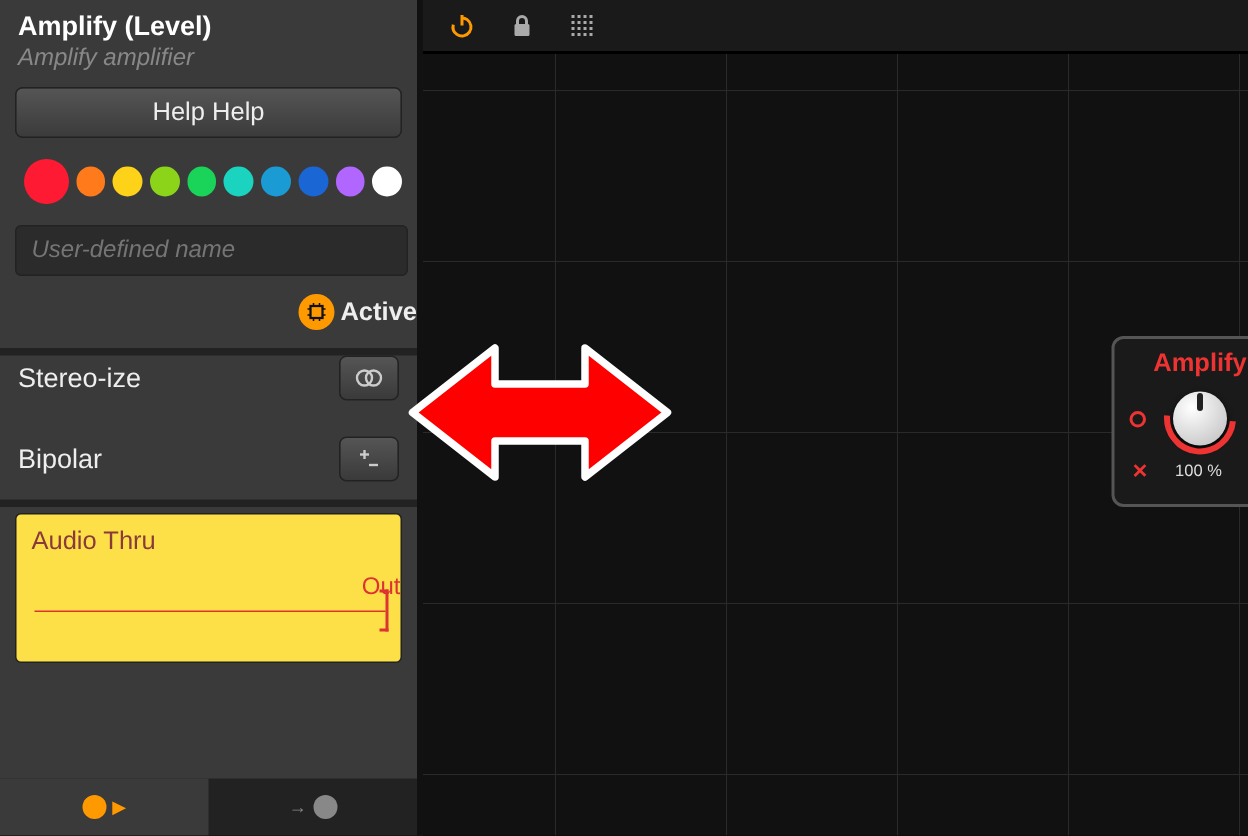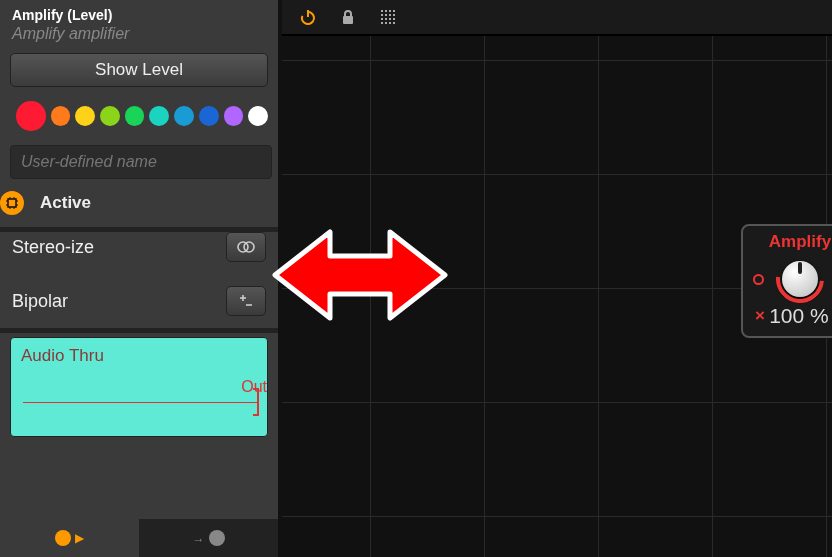--- a/index.html
+++ b/index.html
@@ -2,36 +2,36 @@
 <html><head>
 <meta charset="utf-8">
 <style>
   *{box-sizing:border-box;margin:0;padding:0;font-family:Arial,Helvetica,sans-serif;}
   body{background:#0a0a0a;width:832px;height:557px;overflow:hidden;position:relative;}
   .app{display:flex;height:557px;}
   
   .panel{width:282px;background:#3a3a3a;display:flex;flex-direction:column;border-right:4px solid #111;}
   .panel-header{background:#4a4a4a;color:#ccc;text-align:center;font-size:15px;font-weight:600;letter-spacing:1px;padding:6px 0;border-bottom:1px solid #222;}
   .mod-info{padding:7px 12px 10px 12px;}
-  .mod-title{color:#fff;font-size:14px;font-weight:600;}
+  .mod-title{color:#fff;font-size:18px;font-weight:600;}
   .mod-sub{color:#888;font-style:italic;font-size:16px;margin-top:2px;}
   .help-btn{margin:0 10px 10px 10px;background:linear-gradient(#555,#3b3b3b);color:#eee;border:1px solid #222;border-radius:5px;font-size:17px;padding:6px 0;cursor:pointer;}
   .colors{display:flex;gap:5px;padding:4px 10px 14px 16px;align-items:center;}
   .swatch{width:20px;height:20px;border-radius:50%;cursor:pointer;}
   .swatch.selected{width:30px;height:30px;}
   .name-row{margin:0 6px 8px 10px;}
   .name-input{width:100%;background:#2b2b2b;border:1px solid #222;border-radius:4px;color:#aaa;font-style:italic;font-size:16px;padding:7px 10px;}
-  .active-row{display:flex;justify-content:flex-start;align-items:center;gap:16px;padding:4px 0 12px 0;}
+  .active-row{display:flex;justify-content:flex-end;align-items:center;gap:4px;padding:4px 0 12px 0;}
   .chip-icon{width:24px;height:24px;border-radius:50%;background:#f90;display:flex;align-items:center;justify-content:center;}
   .active-label{color:#eee;font-size:17px;font-weight:600;}
   .divider{height:5px;background:#222;}
   .param-row{display:flex;justify-content:space-between;align-items:center;padding:12px 12px;}
   .param-label{color:#eee;font-size:18px;}
   .param-btn{width:40px;height:30px;background:linear-gradient(#555,#3a3a3a);border:1px solid #222;border-radius:5px;display:flex;align-items:center;justify-content:center;cursor:pointer;}
-  .audio-block{margin:4px 10px 0 10px;background:#5eead4;border:1px solid #222;border-radius:4px;padding:8px 10px 30px 10px;position:relative;height:100px;}
+  .audio-block{margin:4px 10px 0 10px;background:#fde047;border:1px solid #222;border-radius:4px;padding:8px 10px 30px 10px;position:relative;height:100px;}
   .audio-label{color:#8a3a3a;font-size:17px;}
   .out-label{position:absolute;right:0;top:40px;color:#d33;font-size:16px;}
   .out-line{position:absolute;left:12px;right:10px;top:64px;height:1px;background:#d33;}
   .out-bracket{position:absolute;right:8px;top:50px;width:6px;height:28px;border-right:2px solid #d33;border-top:2px solid #d33;border-bottom:2px solid #d33;}
   .bottom-tabs{margin-top:auto;display:flex;height:38px;background:#222;}
   .tab{flex:1;display:flex;align-items:center;justify-content:center;gap:4px;cursor:pointer;}
   .tab.active{background:#3a3a3a;}
   .knob-mini{width:16px;height:16px;border-radius:50%;background:#f90;position:relative;}
   .knob-mini.gray{background:#888;}
   .arrow-mini{color:#f90;font-size:12px;}
@@ -47,39 +47,39 @@
   .node{position:absolute;left:459px;top:224px;width:118px;height:114px;background:#1a1a1a;border:2px solid #555;border-radius:8px;padding:6px;}
   .node-title{color:#e33;text-align:center;font-size:17px;font-weight:600;}
   .knob-wrap{position:relative;height:50px;display:flex;align-items:center;justify-content:center;margin-top:2px;}
   .port{width:11px;height:11px;border:2px solid #e33;border-radius:50%;}
   .port.left{position:absolute;left:4px;}
   .knob{width:36px;height:36px;border-radius:50%;background:radial-gradient(circle at 35% 30%,#fff,#bbb);position:relative;box-shadow:0 2px 4px #000;}
   .knob-arc{position:absolute;width:48px;height:48px;border:4px solid transparent;border-bottom-color:#e33;border-left-color:#e33;border-radius:50%;transform:rotate(-40deg);top:-6px;left:-6px;}
   .knob-tick{position:absolute;width:4px;height:12px;background:#222;left:16px;top:1px;border-radius:2px;}
   .node-foot{display:flex;align-items:center;justify-content:space-between;padding:0 6px;}
   .node-x{color:#e33;font-size:17px;font-weight:700;}
-  .node-val{color:#ddd;font-size:21px;}
+  .node-val{color:#ddd;font-size:11px;}
   
   .big-arrow{position:absolute;left:270px;top:220px;pointer-events:none;}
   
   svg{display:block;}
 </style>
 </head>
 <body>
 
 <div class="app">
 
   <div class="panel">
 
     <div class="mod-info">
       <div class="mod-title">Amplify (Level)</div>
       <div class="mod-sub">Amplify amplifier</div>
     </div>
 
-    <button class="help-btn">Show Level</button>
+    <button class="help-btn">Help Help</button>
 
     <div class="colors" id="color-row">
         <span class="swatch selected" style="background: rgb(255, 26, 51);"></span>
         <span class="swatch" style="background: rgb(255, 122, 26);"></span>
         <span class="swatch" style="background: rgb(255, 210, 26);"></span>
         <span class="swatch" style="background: rgb(139, 212, 26);"></span>
         <span class="swatch" style="background: rgb(26, 212, 90);"></span>
         <span class="swatch" style="background: rgb(26, 212, 192);"></span>
         <span class="swatch" style="background: rgb(26, 155, 212);"></span>
         <span class="swatch" style="background: rgb(26, 102, 212);"></span>

